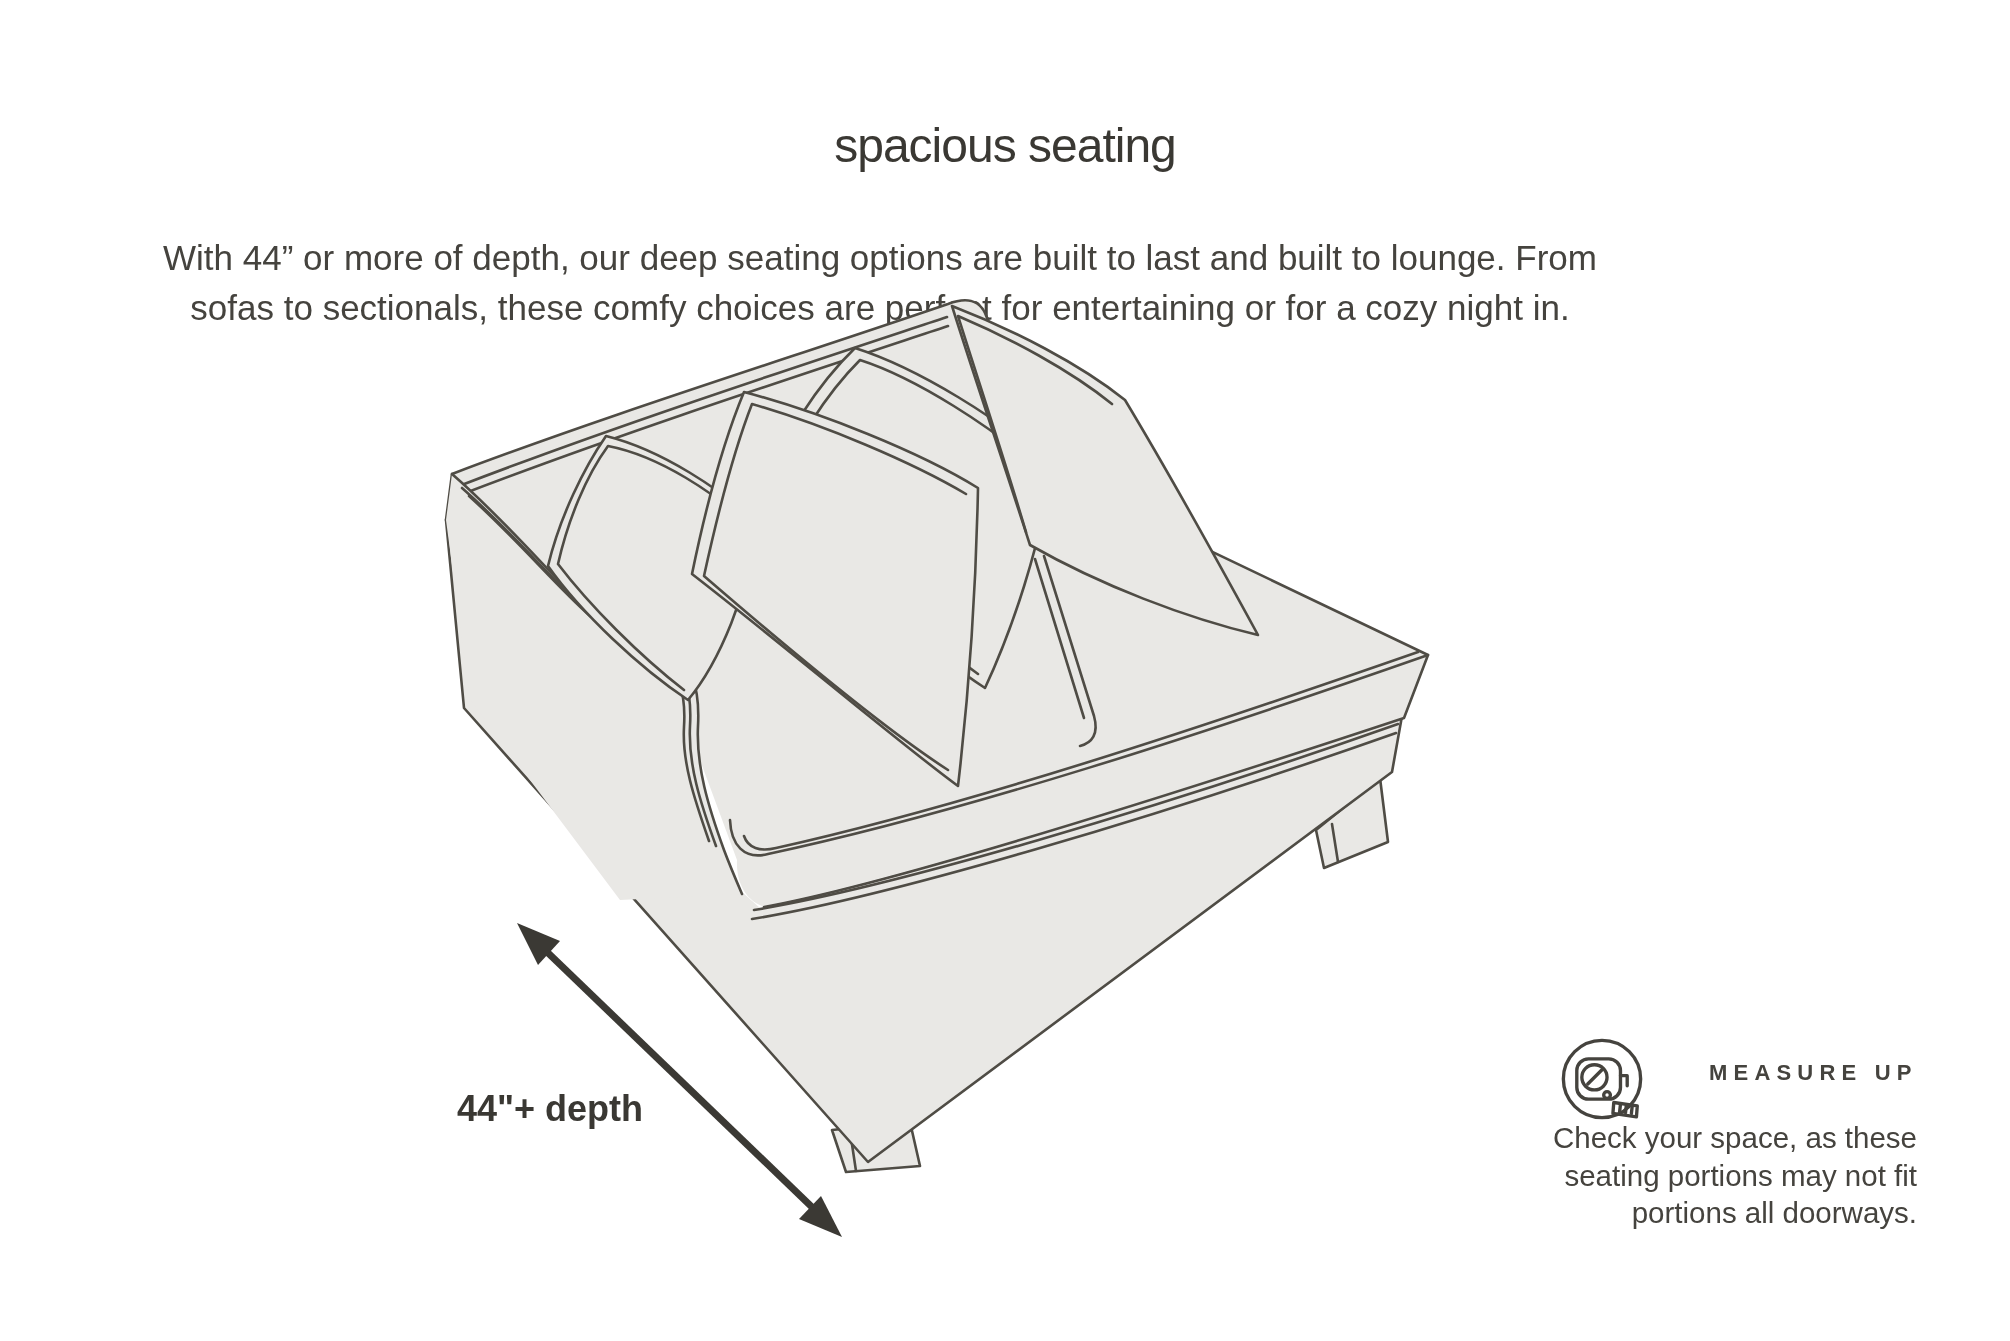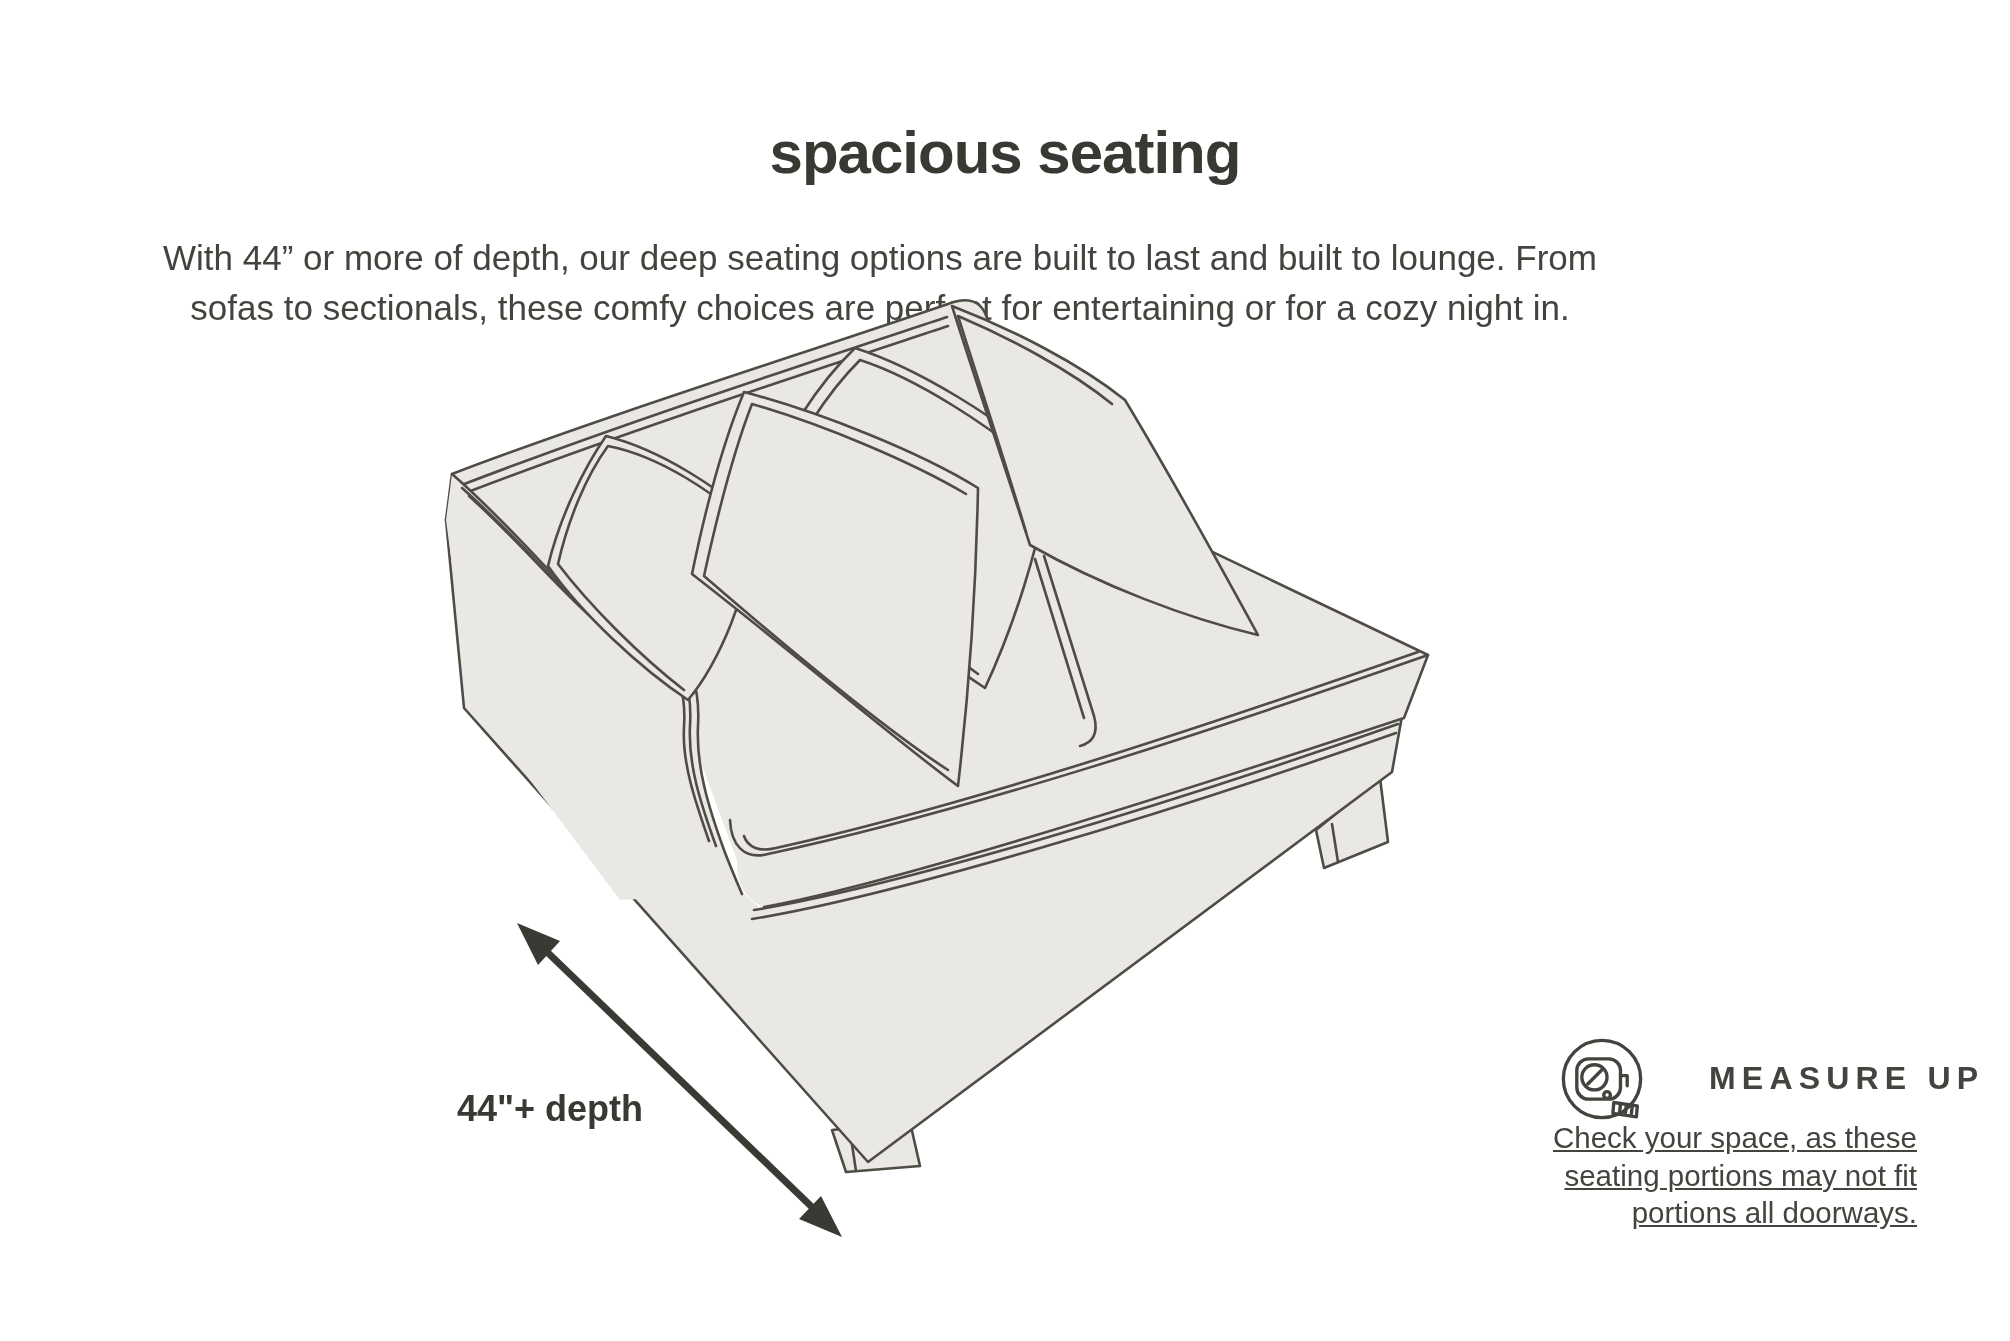--- a/index.html
+++ b/index.html
@@ -13,46 +13,45 @@
   #page{
     position:relative;
     width:2010px;height:1341px;
     background:#fff;
     overflow:hidden;
     font-family:"Liberation Sans", sans-serif;
   }
   .page-title{
     position:absolute;left:0;top:118px;width:2010px;
     text-align:center;
-    font-size:60px;font-weight:700;letter-spacing:-1px;
+    font-size:48px;font-weight:400;letter-spacing:-1px;
     color:var(--heading);
   }
   .intro{
     position:absolute;left:0;top:233px;width:1760px;
     text-align:center;
     font-size:35px;line-height:50px;
     color:var(--text);
   }
   .depth-label{
     position:absolute;left:430px;top:1088px;width:240px;
     text-align:center;
     font-size:36px;font-weight:700;
     color:var(--heading);
   }
   .measure-heading{
     position:absolute;left:1709px;top:1060px;
-    font-size:32px;font-weight:700;letter-spacing:6.2px;
+    font-size:22px;font-weight:700;letter-spacing:6.2px;
     color:var(--text);white-space:nowrap;
   }
   .measure-note{
     position:absolute;right:93px;top:1119px;width:480px;
     text-align:right;
     font-size:29.5px;line-height:37.5px;
     color:var(--text);
-    text-decoration:underline;
   }
   .measure-note div{white-space:nowrap;}
   svg .ln{fill:none;stroke:var(--line);stroke-width:2.6;stroke-linecap:round;stroke-linejoin:round;}
   svg .fl{fill:var(--fill);stroke:none;}
   svg .flln{fill:var(--fill);stroke:var(--line);stroke-width:2.6;stroke-linejoin:round;}
   svg .arrow{stroke:var(--arrow);stroke-width:7;stroke-linecap:butt;}
   svg .arrowhead{fill:var(--arrow);stroke:none;}
   svg .icn{fill:none;stroke:var(--text);stroke-width:4;stroke-linecap:round;stroke-linejoin:round;}
 </style>
 </head>

